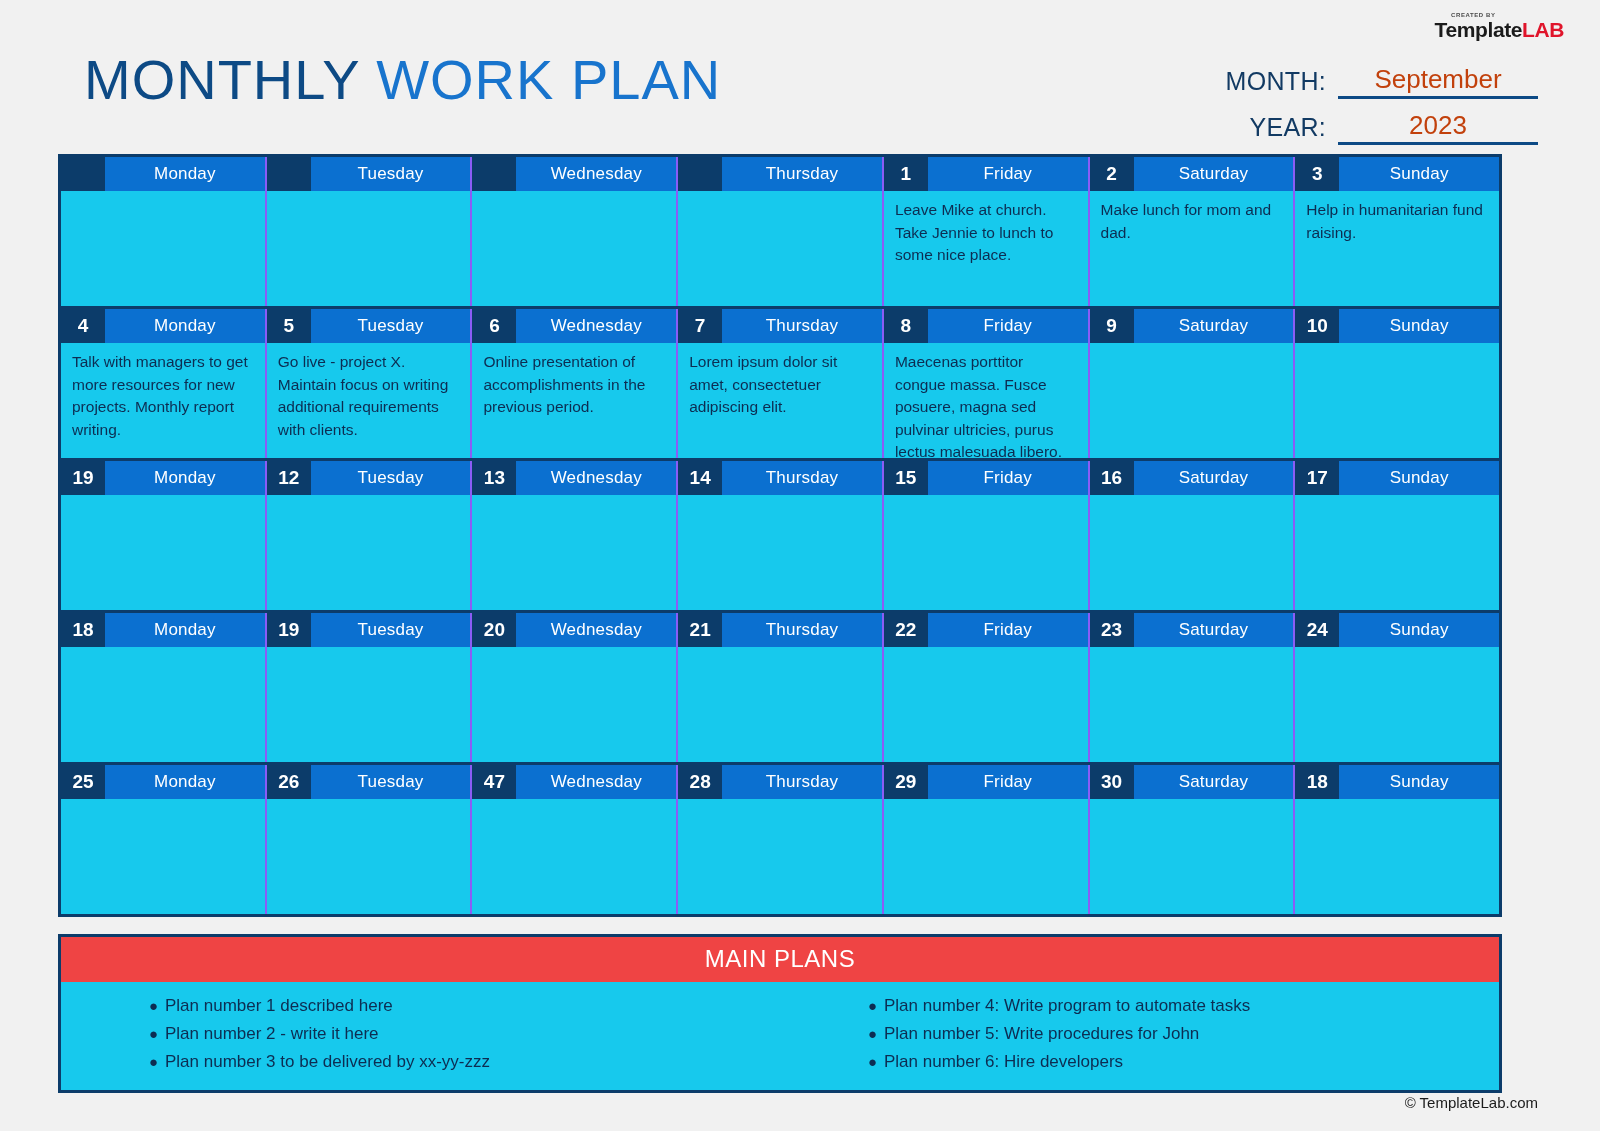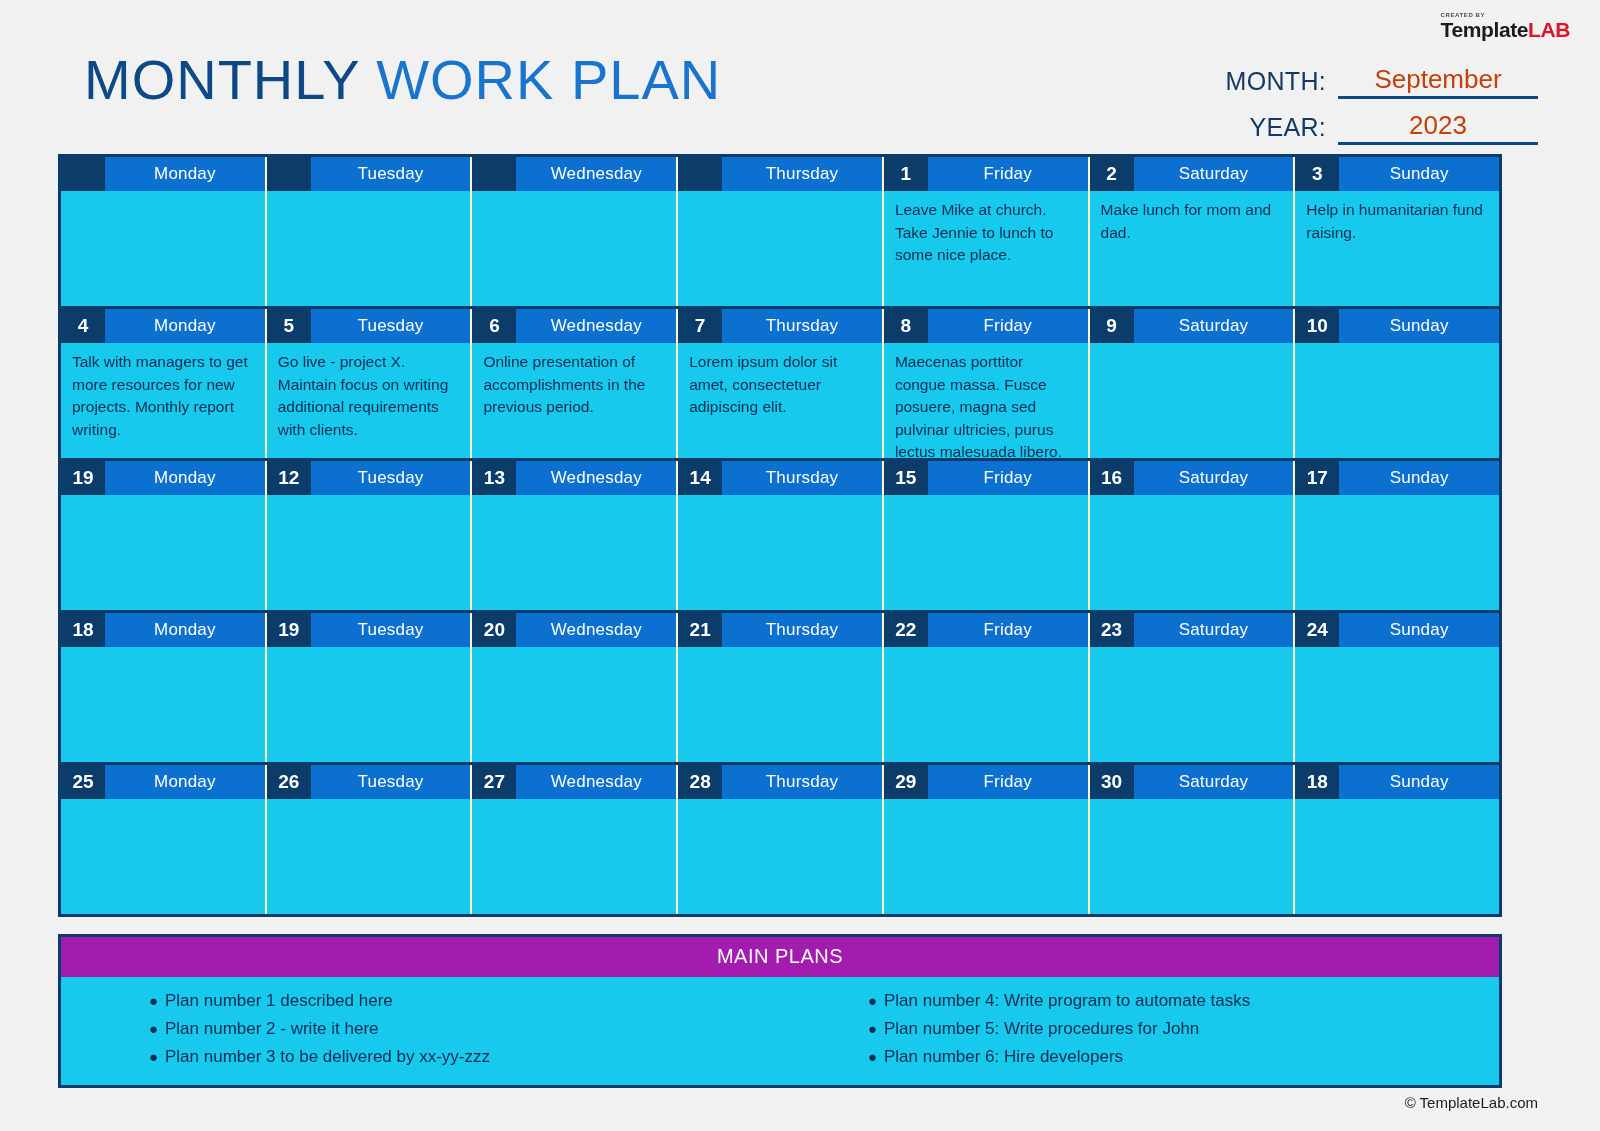--- a/index.html
+++ b/index.html
@@ -16,22 +16,22 @@
     width: 1600px;
     height: 1131px;
     background: #f1f1f1;
     overflow: hidden;
   }
 
   
   .logo {
     position: absolute;
     top: 12px;
-    right: 30px;
-    text-align: left;
+    right: 36px;
+    text-align: center;
     line-height: 1;
     user-select: none;
   }
   .logo-creator {
     font-size: 6px;
     letter-spacing: 0.6px;
     color: #4a4a4a;
     font-weight: bold;
     margin-right: 52px;
     margin-bottom: 1px;
@@ -113,21 +113,21 @@
   }
   .week + .week { border-top: 3px solid #0c3c6a; }
 
   .daycol {
     flex: 1 1 0;
     min-width: 0;
     background: #17c9ed;
     display: flex;
     flex-direction: column;
   }
-  .daycol + .daycol { border-left: 2px solid #fef9c3; }
+  .daycol + .daycol { border-left: 2px solid #8b5cf6; }
 
   .dayhead {
     display: flex;
     height: 34px;
     background: #0b70d0;
     align-items: stretch;
   }
   .daynum {
     width: 44px;
     background: #0c3c6a;
@@ -164,23 +164,23 @@
   
   .mainplans {
     position: absolute;
     left: 58px;
     top: 934px;
     width: 1444px;
     border: 3px solid #0c3c6a;
     background: #17c9ed;
   }
   .mp-header {
-    background: #a21caf;
+    background: #ef4444;
     color: #ffffff;
-    font-size: 20px;
+    font-size: 24px;
     text-align: center;
     padding: 8px 0 9px 0;
     letter-spacing: 0.5px;
   }
   .mp-body {
     display: flex;
     padding: 10px 0 14px 0;
   }
   .mp-col {
     flex: 1 1 50%;
@@ -449,21 +449,21 @@
         </div>
         <div class="daycol">
           <div class="dayhead">
             <div class="daynum">26</div>
             <div class="dayname">Tuesday</div>
           </div>
           <div class="daybody"></div>
         </div>
         <div class="daycol">
           <div class="dayhead">
-            <div class="daynum">27</div>
+            <div class="daynum">47</div>
             <div class="dayname">Wednesday</div>
           </div>
           <div class="daybody"></div>
         </div>
         <div class="daycol">
           <div class="dayhead">
             <div class="daynum">28</div>
             <div class="dayname">Thursday</div>
           </div>
           <div class="daybody"></div>

